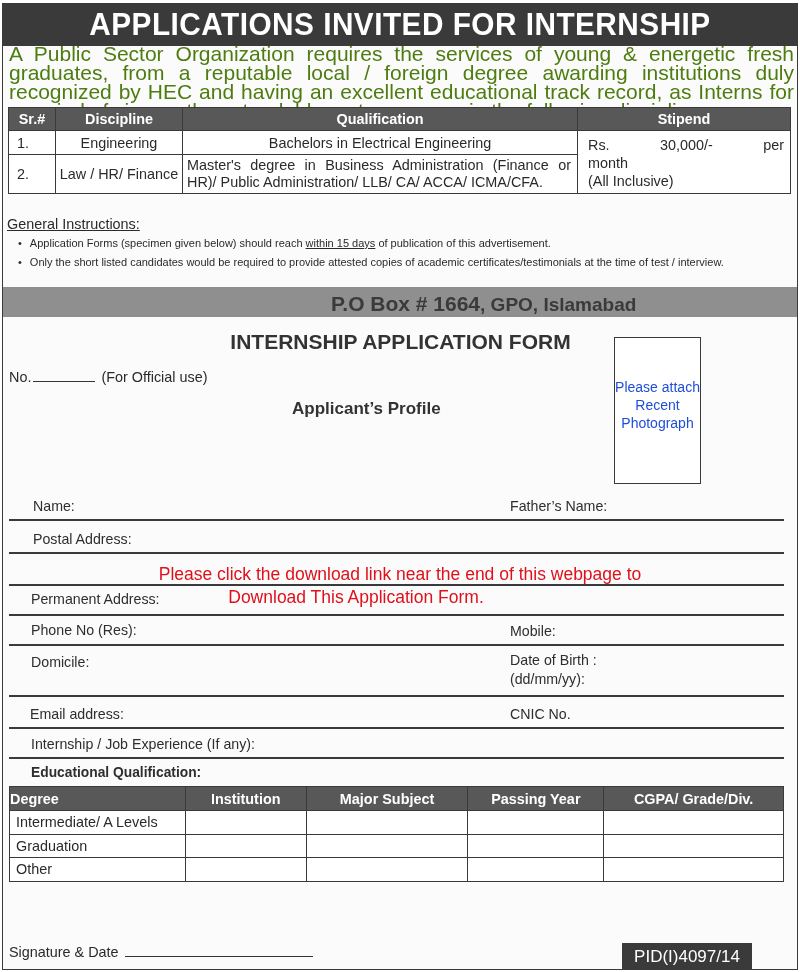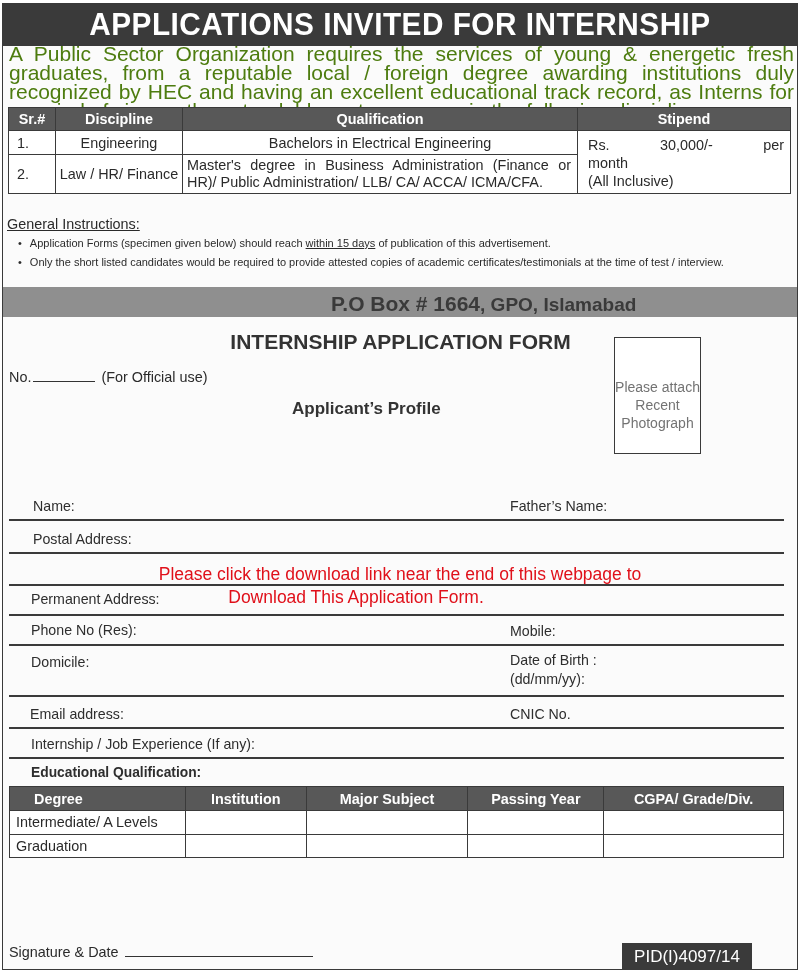--- a/index.html
+++ b/index.html
@@ -63,42 +63,42 @@
     position: absolute; left: 0; top: 330px; width: 785px; text-align: center;
     font-size: 21px; font-weight: bold; color: #333;
     padding-left: 16px;
   }
   .off-no { position: absolute; left: 9px; top: 369px; font-size: 14.4px; }
   .off-line { display: inline-block; width: 62px; border-bottom: 1px solid #333; margin: 0 2px; height: 12px; vertical-align: baseline; }
   .profile-title {
     position: absolute; left: 292px; top: 399px; font-size: 17px; font-weight: bold; color: #333;
   }
   .photo-box {
-    position: absolute; left: 614px; top: 337px; width: 87px; height: 117px;
+    position: absolute; left: 614px; top: 337px; width: 87px; height: 147px;
     border: 1.5px solid #3a3a3a; background: #fff;
     display: flex; align-items: flex-start; justify-content: center; text-align: center;
-    padding-top: 40px; font-size: 14px; line-height: 18px; color: #737373;
+    padding-top: 40px; font-size: 14px; line-height: 18px; color: #1d4ed8;
   }
 
   .f-label { position: absolute; font-size: 14.2px; color: #2e2e2e; }
   .f-line { position: absolute; left: 9px; width: 775px; height: 0; border-top: 2px solid #3a3a3a; }
 
   .red-note {
     position: absolute; left: 0; width: 800px; text-align: center; color: #e0101a;
     font-size: 17.5px;
   }
 
   .edu-table {
     position: absolute; left: 9px; top: 786px; width: 775px; border-collapse: collapse; font-size: 14.4px;
   }
   .edu-table th {
     background: #585858; color: #fff; font-weight: bold; height: 24px;
     border: 1.5px solid #3a3a3a; font-size: 14.4px;
   }
-  .edu-table th:first-child { text-align: left; padding-left: 24px; }
+  .edu-table th:first-child { text-align: left; padding-left: 0; }
   .edu-table td { border: 1.5px solid #3a3a3a; height: 23.5px; background: #fff; padding-left: 6px; }
   .col-deg { width: 176px; } .col-inst { width: 121px; } .col-major { width: 162px; }
   .col-year { width: 136px; } .col-cgpa { width: 180px; }
 
   .sig { position: absolute; left: 9px; top: 943px; font-size: 14.4px; }
   .sig-line { display: inline-block; width: 188px; border-bottom: 1.5px solid #333; margin-left: 6px; height: 14px; vertical-align: baseline; }
   .pid {
     position: absolute; left: 622px; top: 943px; width: 130px; height: 27px;
     background: #3a3a3a; color: #fff; font-size: 17px; text-align: center; line-height: 27px;
   }
@@ -219,17 +219,24 @@
         <td></td>
         <td></td>
     </tr>
     <tr>
       <td>Graduation</td>
       <td></td>
         <td></td>
         <td></td>
         <td></td>
     </tr>
+    <tr>
+      <td>Other</td>
+      <td></td>
+        <td></td>
+        <td></td>
+        <td></td>
+    </tr>
   </tbody>
 </table>
 
 <div class="sig"><span>Signature &amp; Date</span><span class="sig-line"></span></div>
 <div class="pid">PID(I)4097/14</div>
 
 </body></html>

